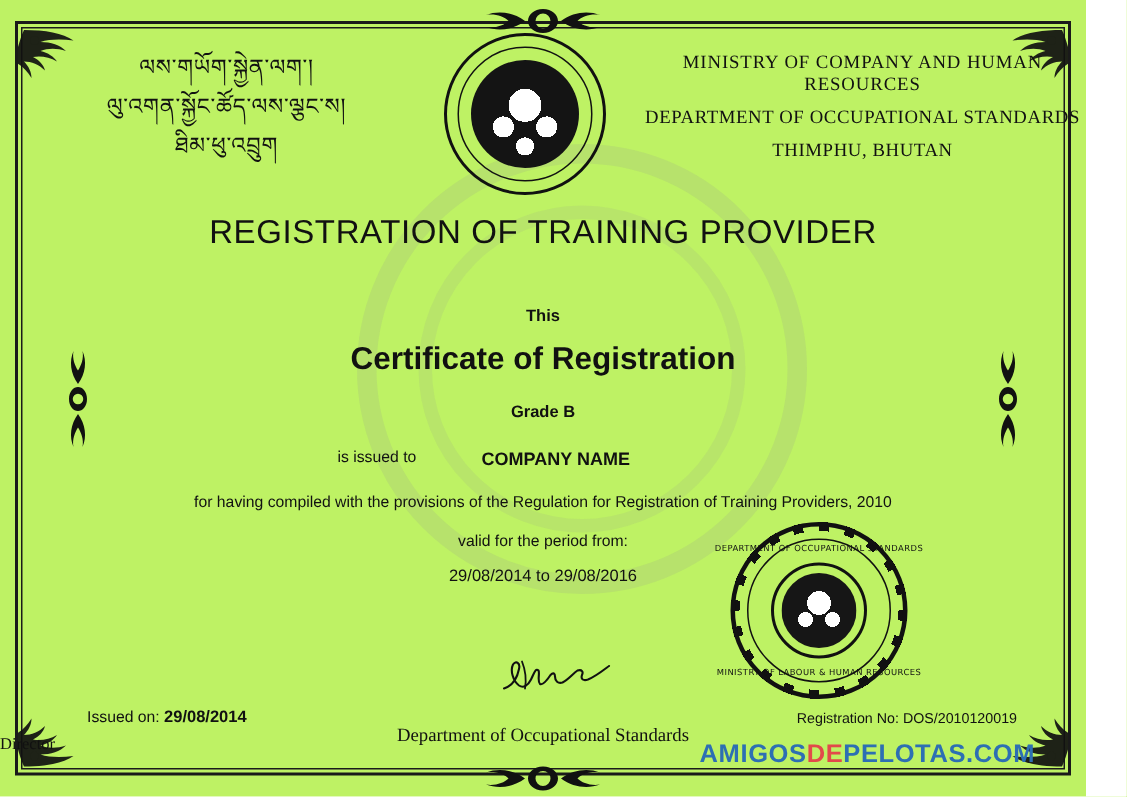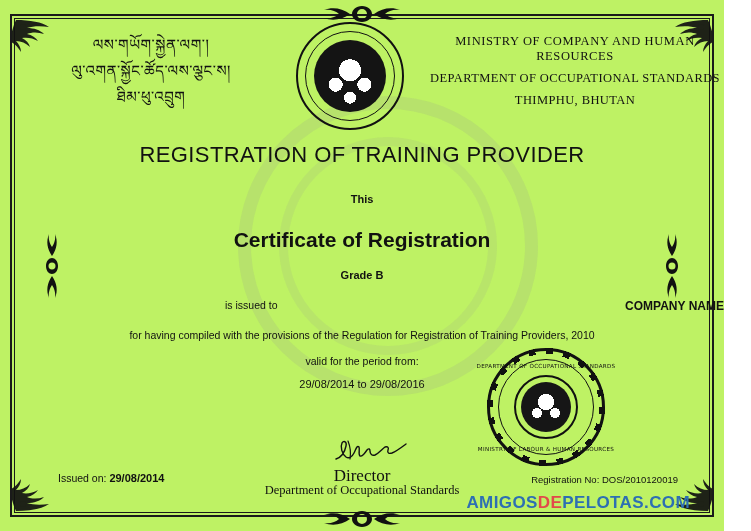--- a/index.html
+++ b/index.html
@@ -158,21 +158,21 @@
     text-align: center;
     font-family: "Liberation Sans", sans-serif;
     font-weight: normal;
     font-size: 22px;
     letter-spacing: .4px;
     color: #111;
   }
   .this-line {
     position: absolute;
     left: 0; right: 0;
-    top: 193px;
+    top: 205px;
     text-align: center;
     font-family: "Liberation Sans", sans-serif;
     font-weight: bold;
     font-size: 11px;
     color: #111;
   }
   .cert-title {
     position: absolute;
     left: 0; right: 0;
     top: 228px;
@@ -197,21 +197,21 @@
     left: 225px;
     top: 299px;
     font-family: "Liberation Sans", sans-serif;
     font-size: 10.5px;
     color: #111;
   }
   .company {
     position: absolute;
     left: 0; right: 0;
     top: 299px;
-    text-align: right;
+    text-align: center;
     font-family: "Liberation Sans", sans-serif;
     font-weight: bold;
     font-size: 12px;
     color: #111;
     margin-left: 17px;
   }
   .provision {
     position: absolute;
     left: 0; right: 0;
     top: 329px;
@@ -316,23 +316,22 @@
     left: 330px;
     top: 437px;
     width: 100px;
     height: 28px;
     color: #111;
   }
   .signature svg { display: block; }
   .director {
     position: absolute;
     left: 0; right: 0;
-    top: 466px;
-    text-align: center;
-    font-size: 17px;
+    top: 490px;
+    font-size: 11px;
     color: #111;
   }
   .dept {
     position: absolute;
     left: 0; right: 0;
     top: 483px;
     text-align: center;
     font-size: 12.5px;
     color: #111;
   }

